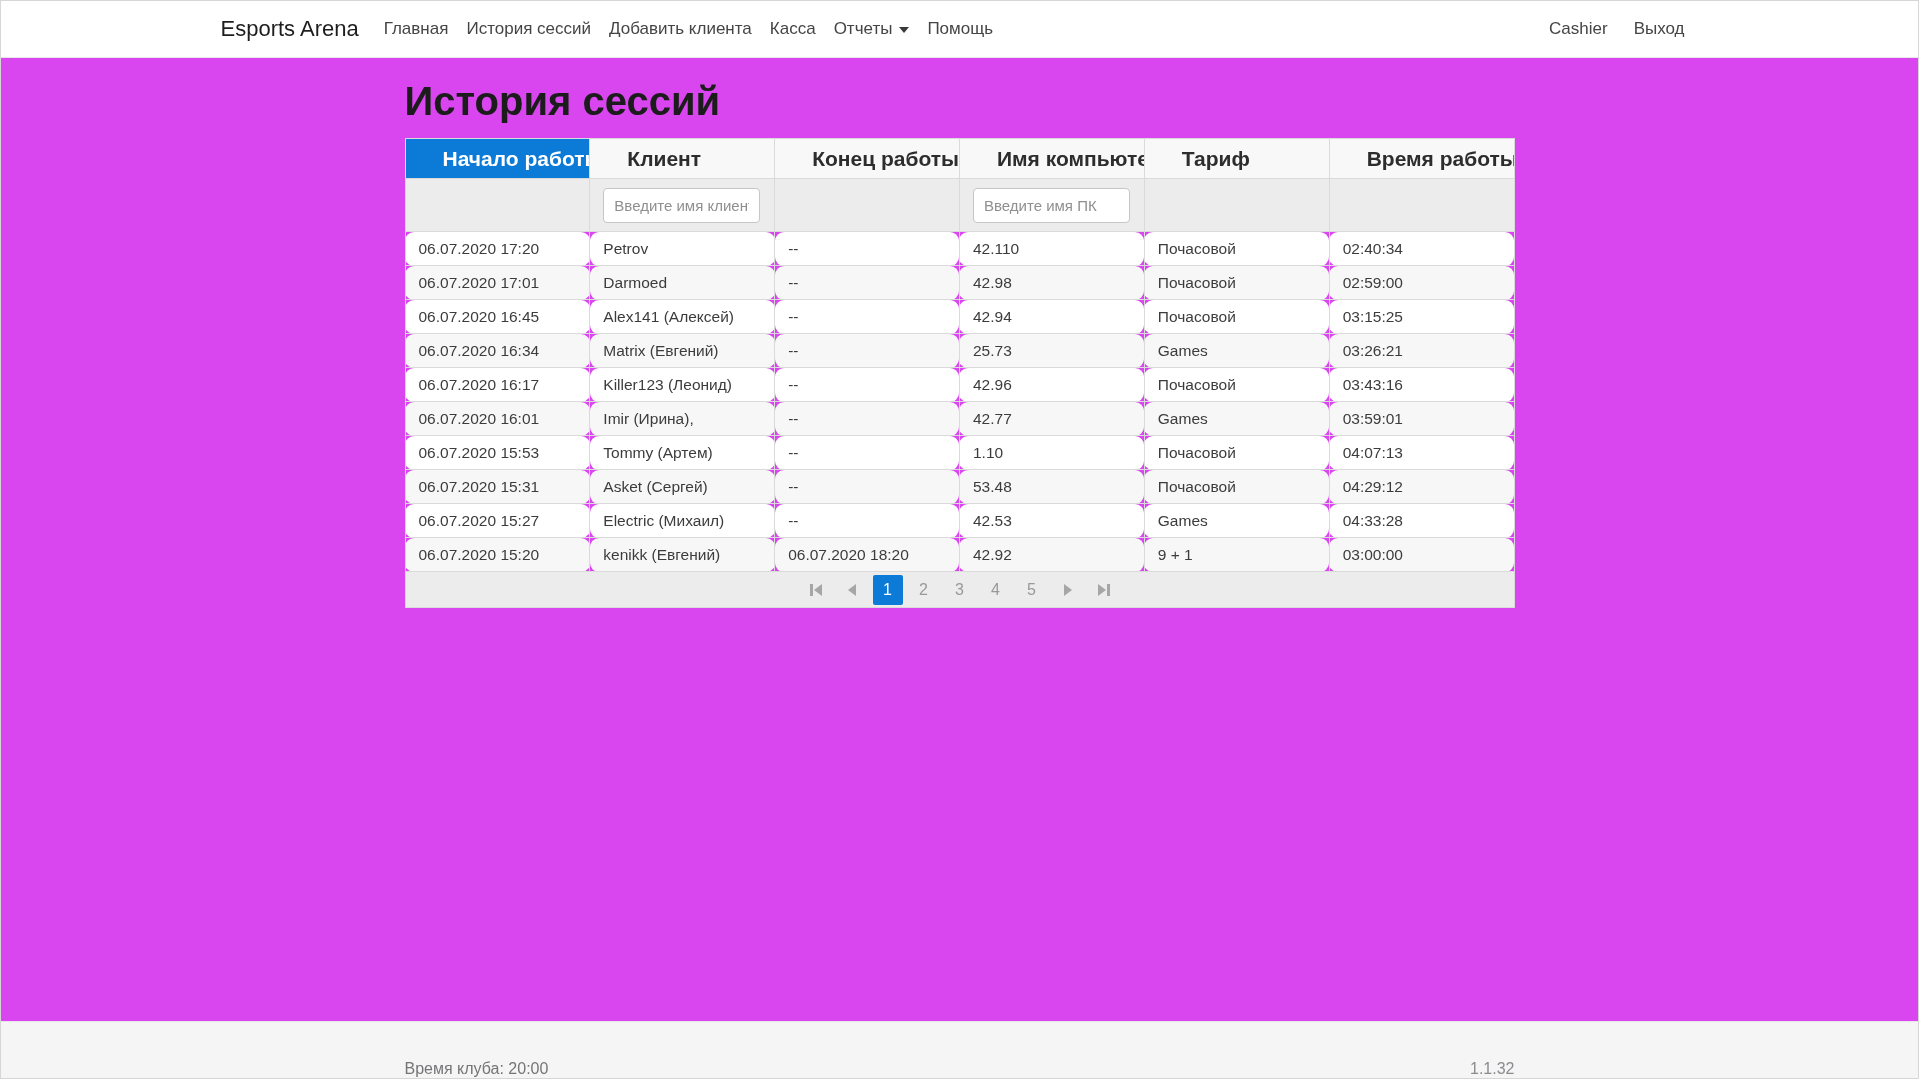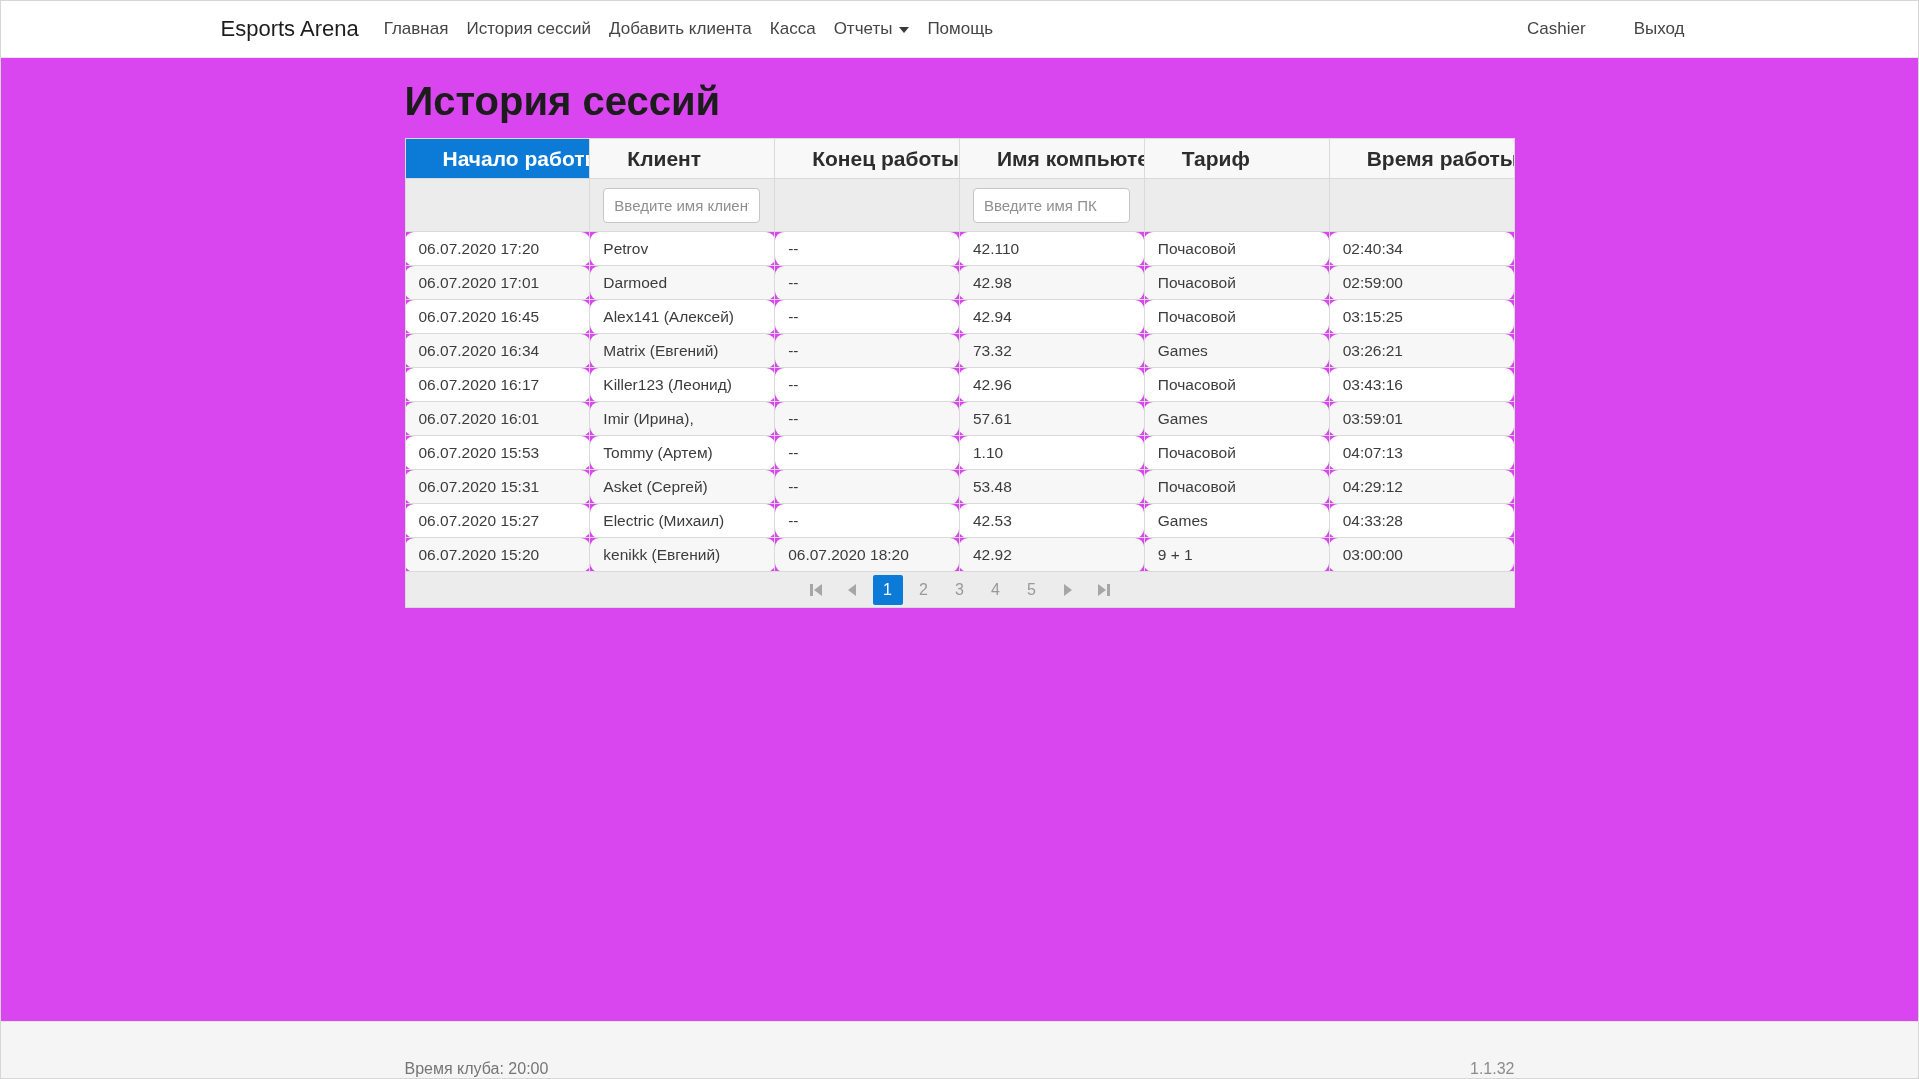--- a/index.html
+++ b/index.html
@@ -11,21 +11,21 @@
   }
 
   
   .navbar { height:57px; border-bottom:1px solid #e7e7e7; background:#fff; display:flex; align-items:center; }
   .navbar-inner { width:1478px; margin:0 auto; display:flex; align-items:center; }
   .brand { font-size:22px; color:#1d1d1d; margin-right:16px; text-decoration:none; cursor:pointer; white-space:nowrap; }
   .nav-links { display:flex; align-items:center; }
   .nav-link { font-size:17px; color:#454545; padding:0 9px; cursor:pointer; white-space:nowrap; }
   .caret { display:inline-block; width:0; height:0; border-left:5px solid transparent;
            border-right:5px solid transparent; border-top:6px solid #3a3a3a; margin-left:7px; vertical-align:middle; }
-  .nav-right { margin-left:auto; display:flex; align-items:center; gap:48px; padding-right:14px; }
+  .nav-right { margin-left:auto; display:flex; align-items:center; gap:26px; padding-right:14px; }
   .nav-right .nav-link { padding:0; }
 
   
   .container { width:1110px; margin:0 auto; }
   h1.page-title { font-size:40px; font-weight:600; color:#1c1c1c; margin:21px 0 14px 0; letter-spacing:0; }
 
   
   table.grid { width:100%; border-collapse:collapse; table-layout:fixed; font-size:15.5px; color:#3c3c3c; }
   .grid th, .grid td { border:1px solid #dadada; padding:0 13px; overflow:hidden; white-space:nowrap; }
   .grid thead th { height:40px; background:#f8f8f8; text-align:left; font-weight:bold; font-size:21px; color:#2d2d2d;padding-left:37px; }
@@ -130,37 +130,37 @@
             <td>Alex141 (Алексей)</td>
             <td>--</td>
             <td>42.94</td>
             <td>Почасовой</td>
             <td>03:15:25</td>
           </tr>
           <tr>
             <td>06.07.2020 16:34</td>
             <td>Matrix (Евгений)</td>
             <td>--</td>
-            <td>73.32</td>
+            <td>25.73</td>
             <td>Games</td>
             <td>03:26:21</td>
           </tr>
           <tr>
             <td>06.07.2020 16:17</td>
             <td>Killer123 (Леонид)</td>
             <td>--</td>
             <td>42.96</td>
             <td>Почасовой</td>
             <td>03:43:16</td>
           </tr>
           <tr>
             <td>06.07.2020 16:01</td>
             <td>Imir (Ирина),</td>
             <td>--</td>
-            <td>57.61</td>
+            <td>42.77</td>
             <td>Games</td>
             <td>03:59:01</td>
           </tr>
           <tr>
             <td>06.07.2020 15:53</td>
             <td>Tommy (Артем)</td>
             <td>--</td>
             <td>1.10</td>
             <td>Почасовой</td>
             <td>04:07:13</td>

